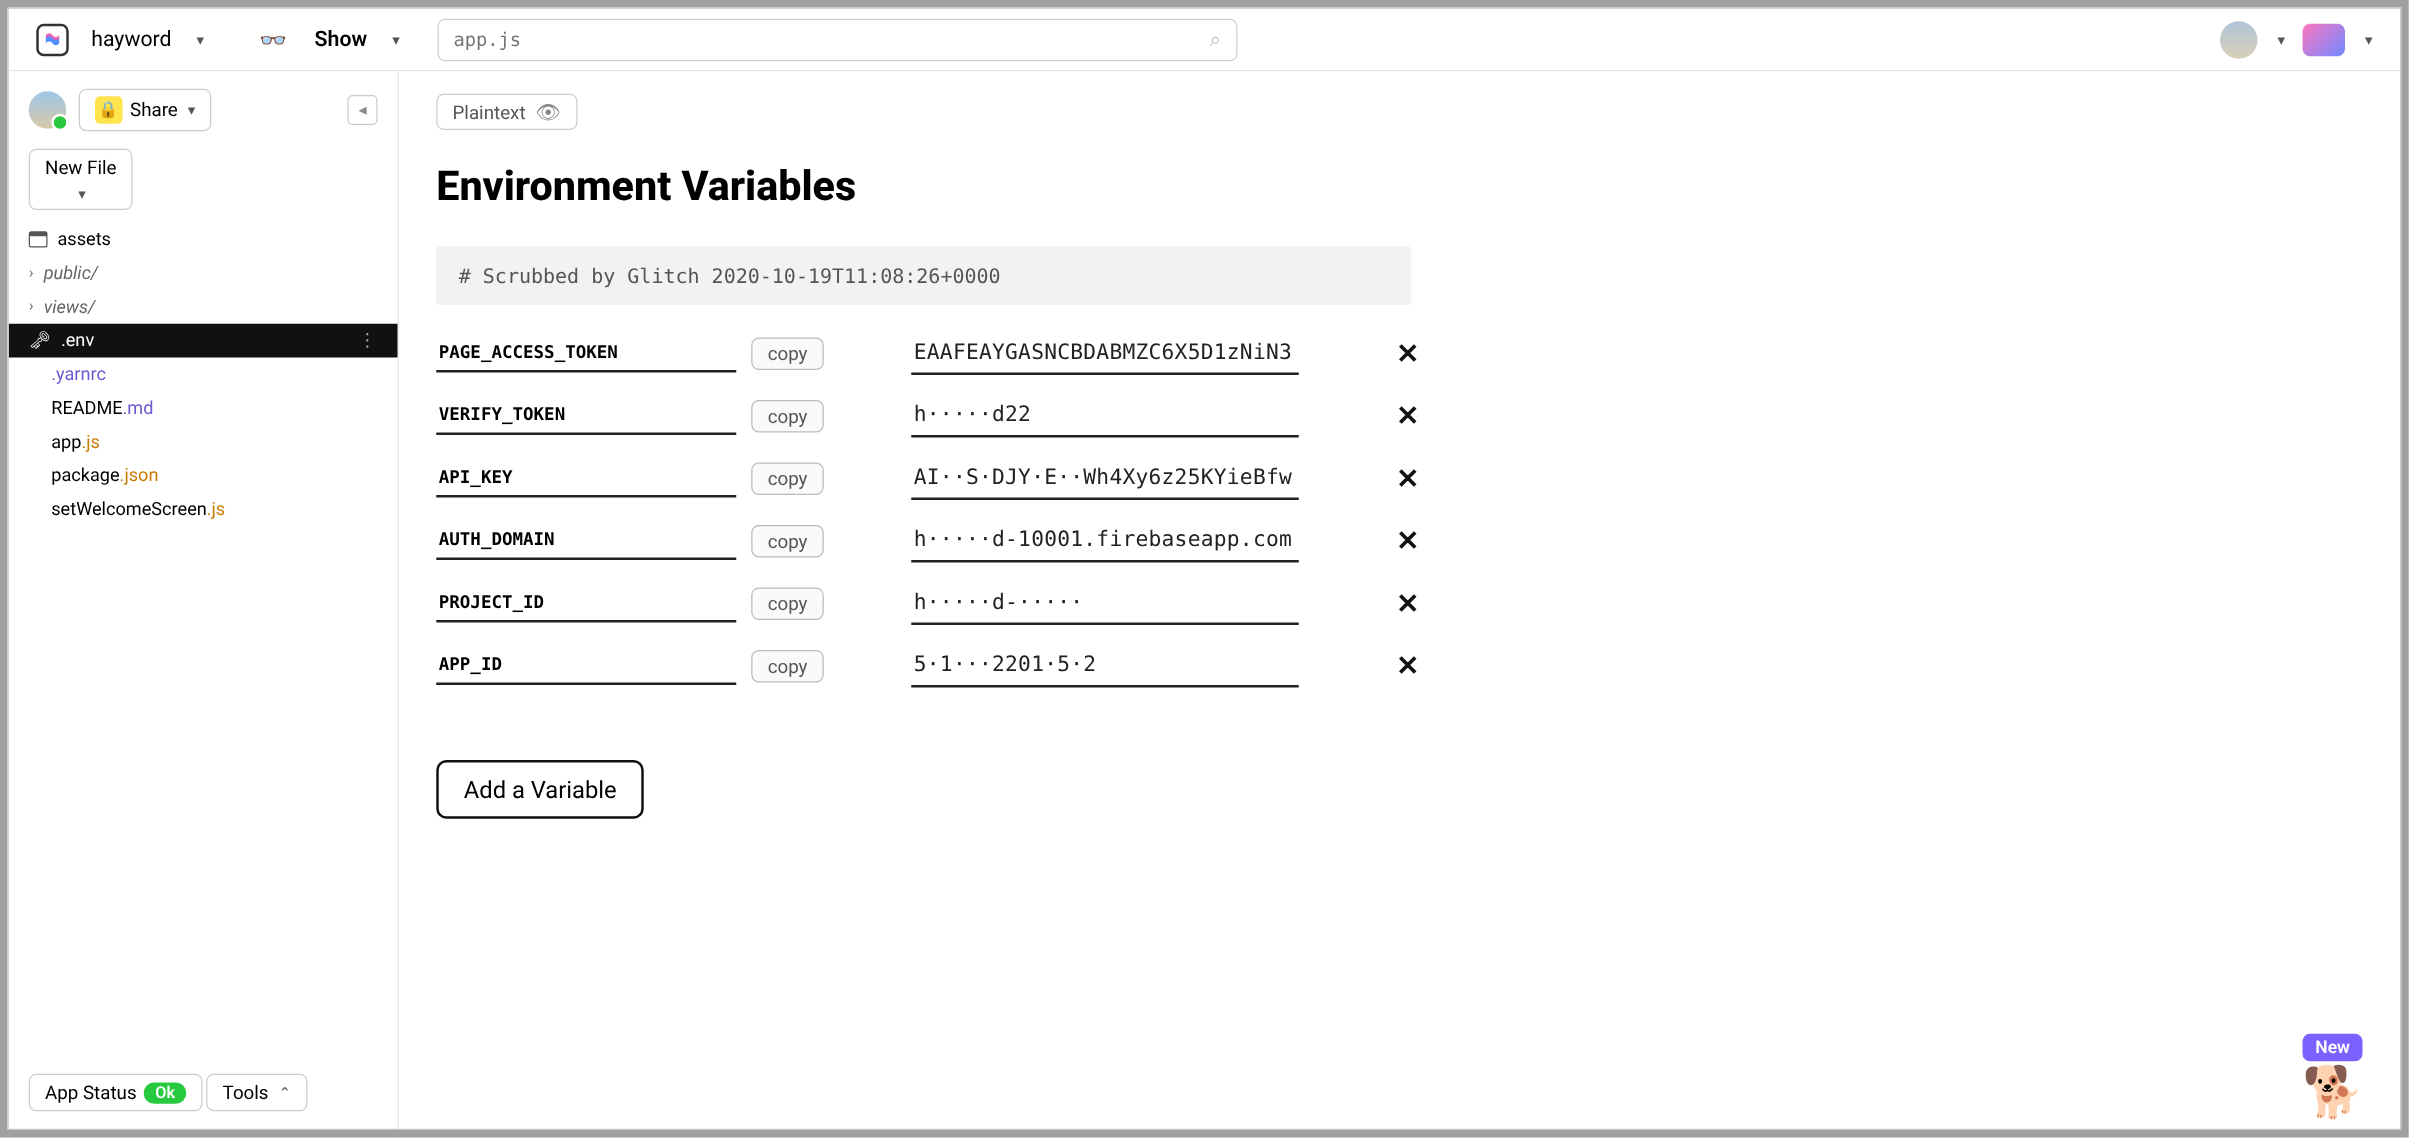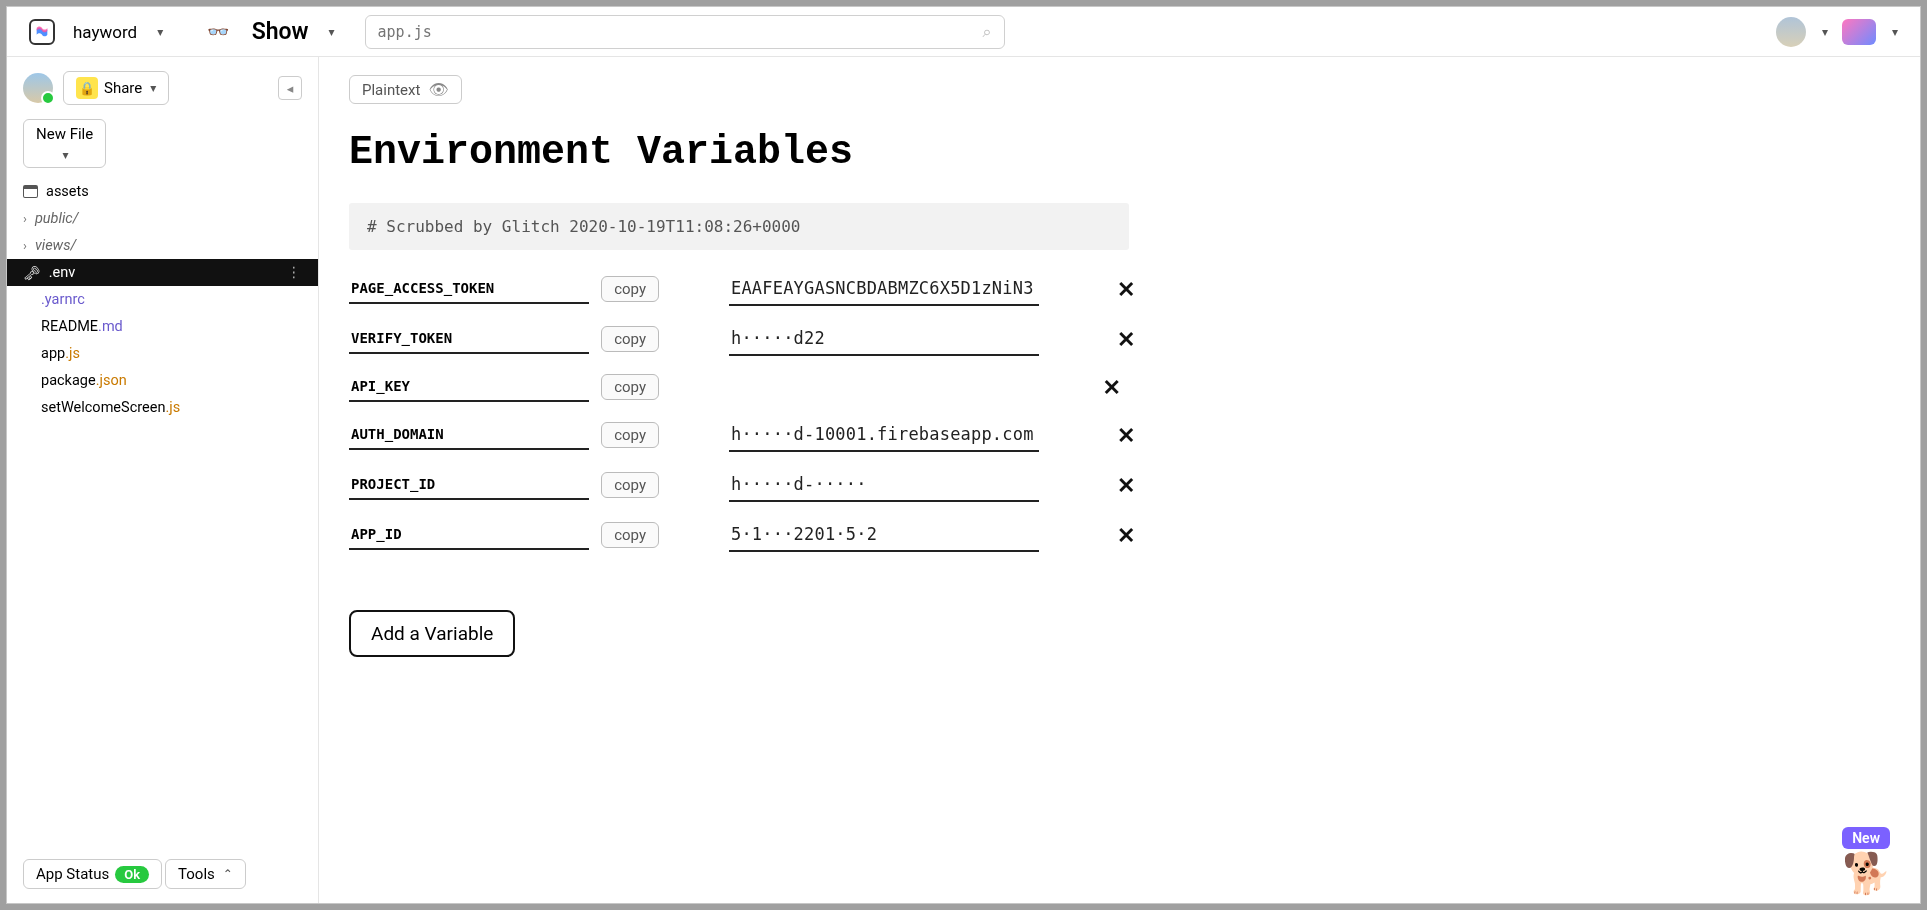--- a/index.html
+++ b/index.html
@@ -4,21 +4,21 @@
 <style>
 * { margin:0; padding:0; box-sizing:border-box; font-family:-apple-system,BlinkMacSystemFont,"Segoe UI",Roboto,sans-serif; }
 body { background:#a0a0a0; width:1927px; height:910px; overflow:hidden; }
 .frame { position:absolute; inset:6px; background:#fff; border:1px solid #c7c7c7; display:flex; flex-direction:column; }
 .topbar { height:50px; border-bottom:1px solid #e5e5e5; display:flex; align-items:center; padding:0 22px; gap:18px; }
 .logo-box { width:26px; height:26px; border:2px solid #333; border-radius:6px; display:flex; align-items:center; justify-content:center; }
 .logo-box svg { width:16px; height:16px; }
 .proj-name { font-weight:400; font-size:17px; }
 .chev { font-size:12px; color:#555; margin-left:2px; }
 .glasses-icon { font-size:18px; display:inline-block; }
-.show-label { font-weight:600; font-size:23px; margin-left:4px; }
+.show-label { font-weight:600; font-size:17px; margin-left:4px; }
 .searchbox { flex:0 0 640px; margin-left:12px; height:34px; border:1px solid #d0d0d0; border-radius:6px; display:flex; align-items:center; padding:0 12px; }
 .searchbox input { border:none; outline:none; flex:1; font-size:15px; color:#888; font-family:"SFMono-Regular",Consolas,monospace; background:transparent; }
 .searchbox .sicon { color:#bbb; font-size:16px; }
 .topbar-right { margin-left:auto; display:flex; align-items:center; gap:14px; }
 .avatar-sm { width:30px; height:30px; border-radius:50%; }
 .main { flex:1; display:flex; overflow:hidden; }
 .sidebar { width:312px; border-right:1px solid #e5e5e5; display:flex; flex-direction:column; position:relative; }
 .sidebar-top { padding:14px 16px; display:flex; align-items:center; gap:10px; }
 .share-btn { display:flex; align-items:center; gap:6px; border:1px solid #ccc; border-radius:6px; padding:5px 12px; font-size:15px; cursor:pointer; }
 .lock-badge { background:#ffe44d; width:22px; height:22px; border-radius:4px; display:flex; align-items:center; justify-content:center; font-size:13px; }
@@ -36,21 +36,21 @@
 .ft-row.active .dots { color:#aaa; }
 .ext-md { color:#6a5acd; }
 .ext-js { color:#c97a00; }
 .ext-json { color:#c97a00; }
 .ft-row.indent { padding-left:34px; }
 .sidebar-bottom { margin-top:auto; padding:14px 16px; display:flex; gap:3px; }
 .status-btn, .tools-btn { border:1px solid #ccc; border-radius:6px; padding:5px 12px; font-size:15px; cursor:pointer; display:inline-flex; align-items:center; gap:6px; }
 .ok-badge { background:#27c93f; color:#fff; border-radius:10px; padding:1px 9px; font-size:13px; font-weight:600; }
 .content { flex:1; padding:18px 30px; overflow:auto; }
 .plaintext-btn { border:1px solid #ccc; border-radius:6px; padding:4px 12px; font-size:15px; display:inline-flex; align-items:center; gap:8px; cursor:pointer; color:#555; }
-h1.page-title { font-size:40px; font-weight:800; margin:26px 0 28px;font-family:Liberation Mono, monospace; }
+h1.page-title { font-size:33px; font-weight:800; margin:26px 0 28px; }
 .scrubbed-box { background:#f2f2f2; padding:14px 18px; font-family:"SFMono-Regular",Consolas,monospace; font-size:16px; color:#555; max-width:780px; border-radius:3px; }
 .vars { margin-top:14px; max-width:780px; }
 .var-row { display:flex; align-items:center; gap:70px; padding:8px 0; }
 .var-name { flex:0 0 310px; display:flex; align-items:center; gap:12px; }
 .var-name input.nm { border:none; border-bottom:2px solid #222; font-family:"SFMono-Regular",Consolas,monospace; font-size:14px; font-weight:600; padding:6px 2px; flex:1; outline:none; background:transparent; }
 .copy-btn { border:1px solid #bbb; border-radius:6px; padding:3px 12px; font-size:15px; color:#555; cursor:pointer; background:#fafafa; }
 .var-val { flex:0 0 310px; }
 .var-val input.vl { border:none; border-bottom:2px solid #222; font-family:"SFMono-Regular",Consolas,monospace; font-size:17px; padding:6px 2px; width:100%; outline:none; color:#222; background:transparent; letter-spacing:0.2px; }
 .del-btn { font-size:22px; font-weight:700; cursor:pointer; color:#111; margin-left:auto; padding:0 8px; }
 .add-var-btn { margin-top:50px; border:2px solid #111; border-radius:8px; padding:10px 20px; font-size:19px; font-weight:400; cursor:pointer; background:#fff; }
@@ -176,20 +176,21 @@
               <button class="copy-btn">copy</button>
             </div>
             <div class="var-val"><input class="vl" value="h·····d22" style=""></div>
             <span class="del-btn">✕</span>
           </div>
           <div class="var-row">
             <div class="var-name">
               <input class="nm" value="API_KEY" style="">
               <button class="copy-btn">copy</button>
             </div>
+            <div class="var-val"><input class="vl" value="AI··S·DJY·E··Wh4Xy6z25KYieBfw" style=""></div>
             <span class="del-btn">✕</span>
           </div>
           <div class="var-row">
             <div class="var-name">
               <input class="nm" value="AUTH_DOMAIN" style="">
               <button class="copy-btn">copy</button>
             </div>
             <div class="var-val"><input class="vl" value="h·····d-10001.firebaseapp.com" style=""></div>
             <span class="del-btn">✕</span>
           </div>

